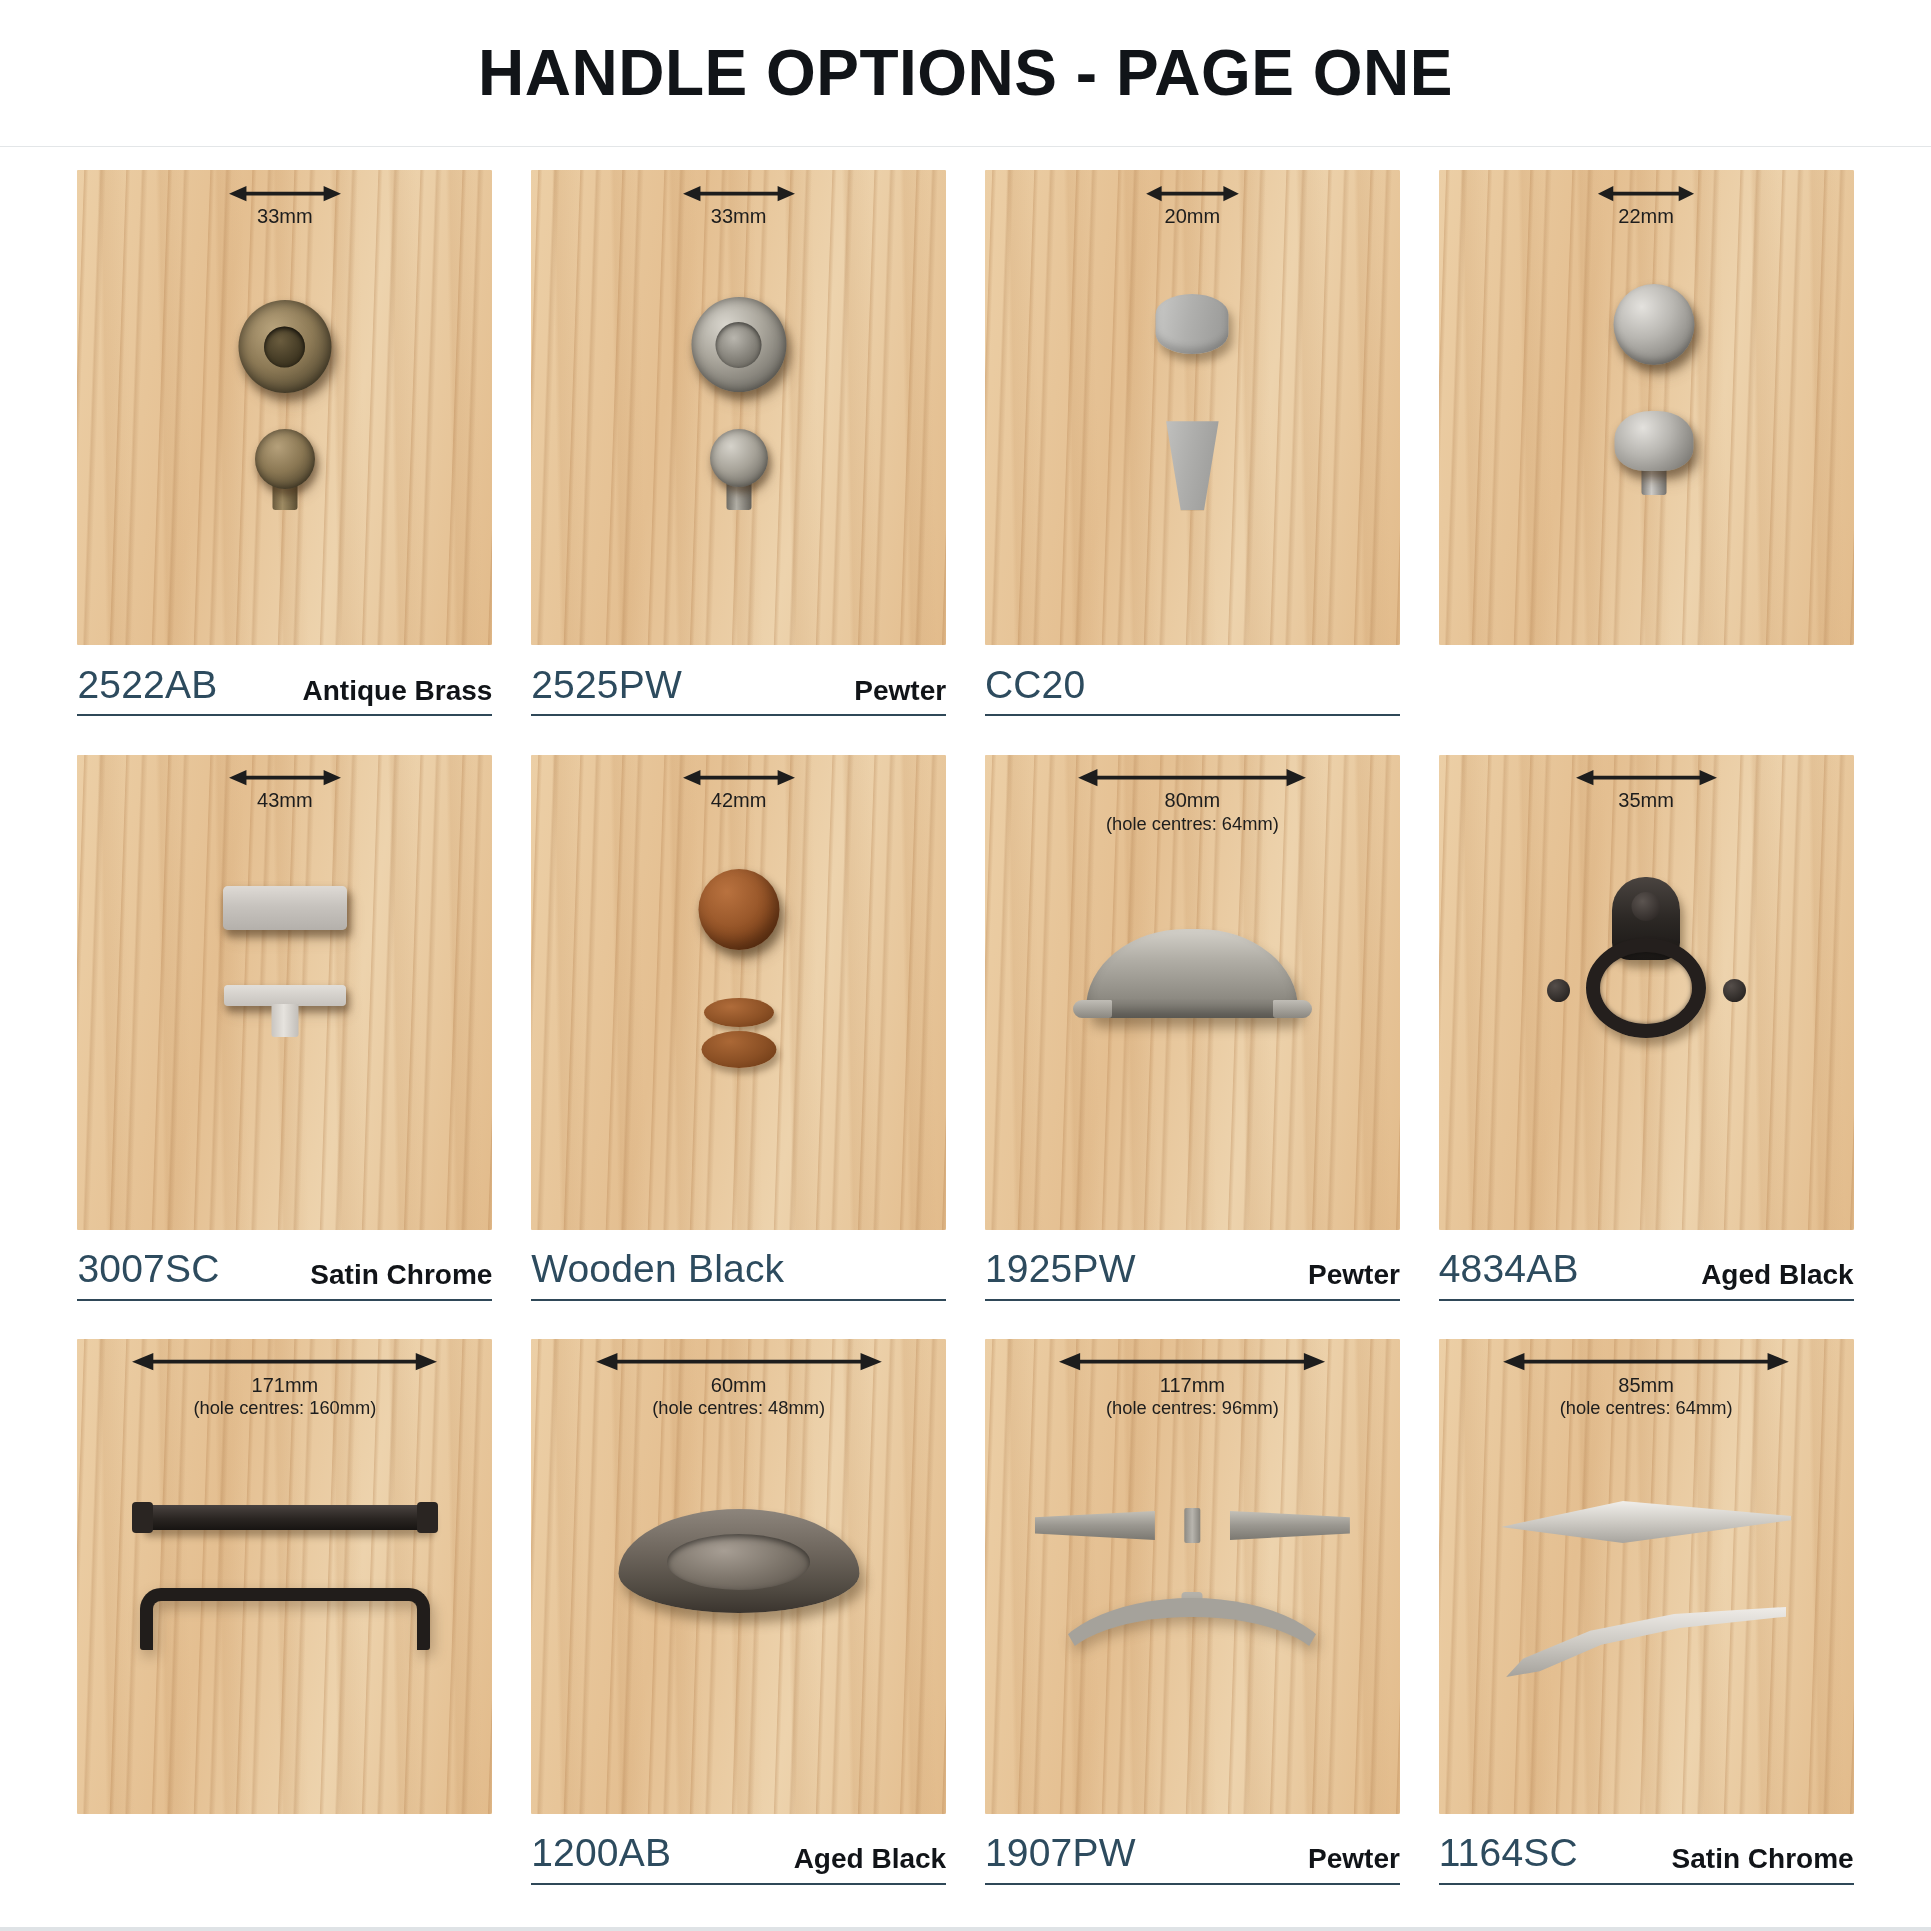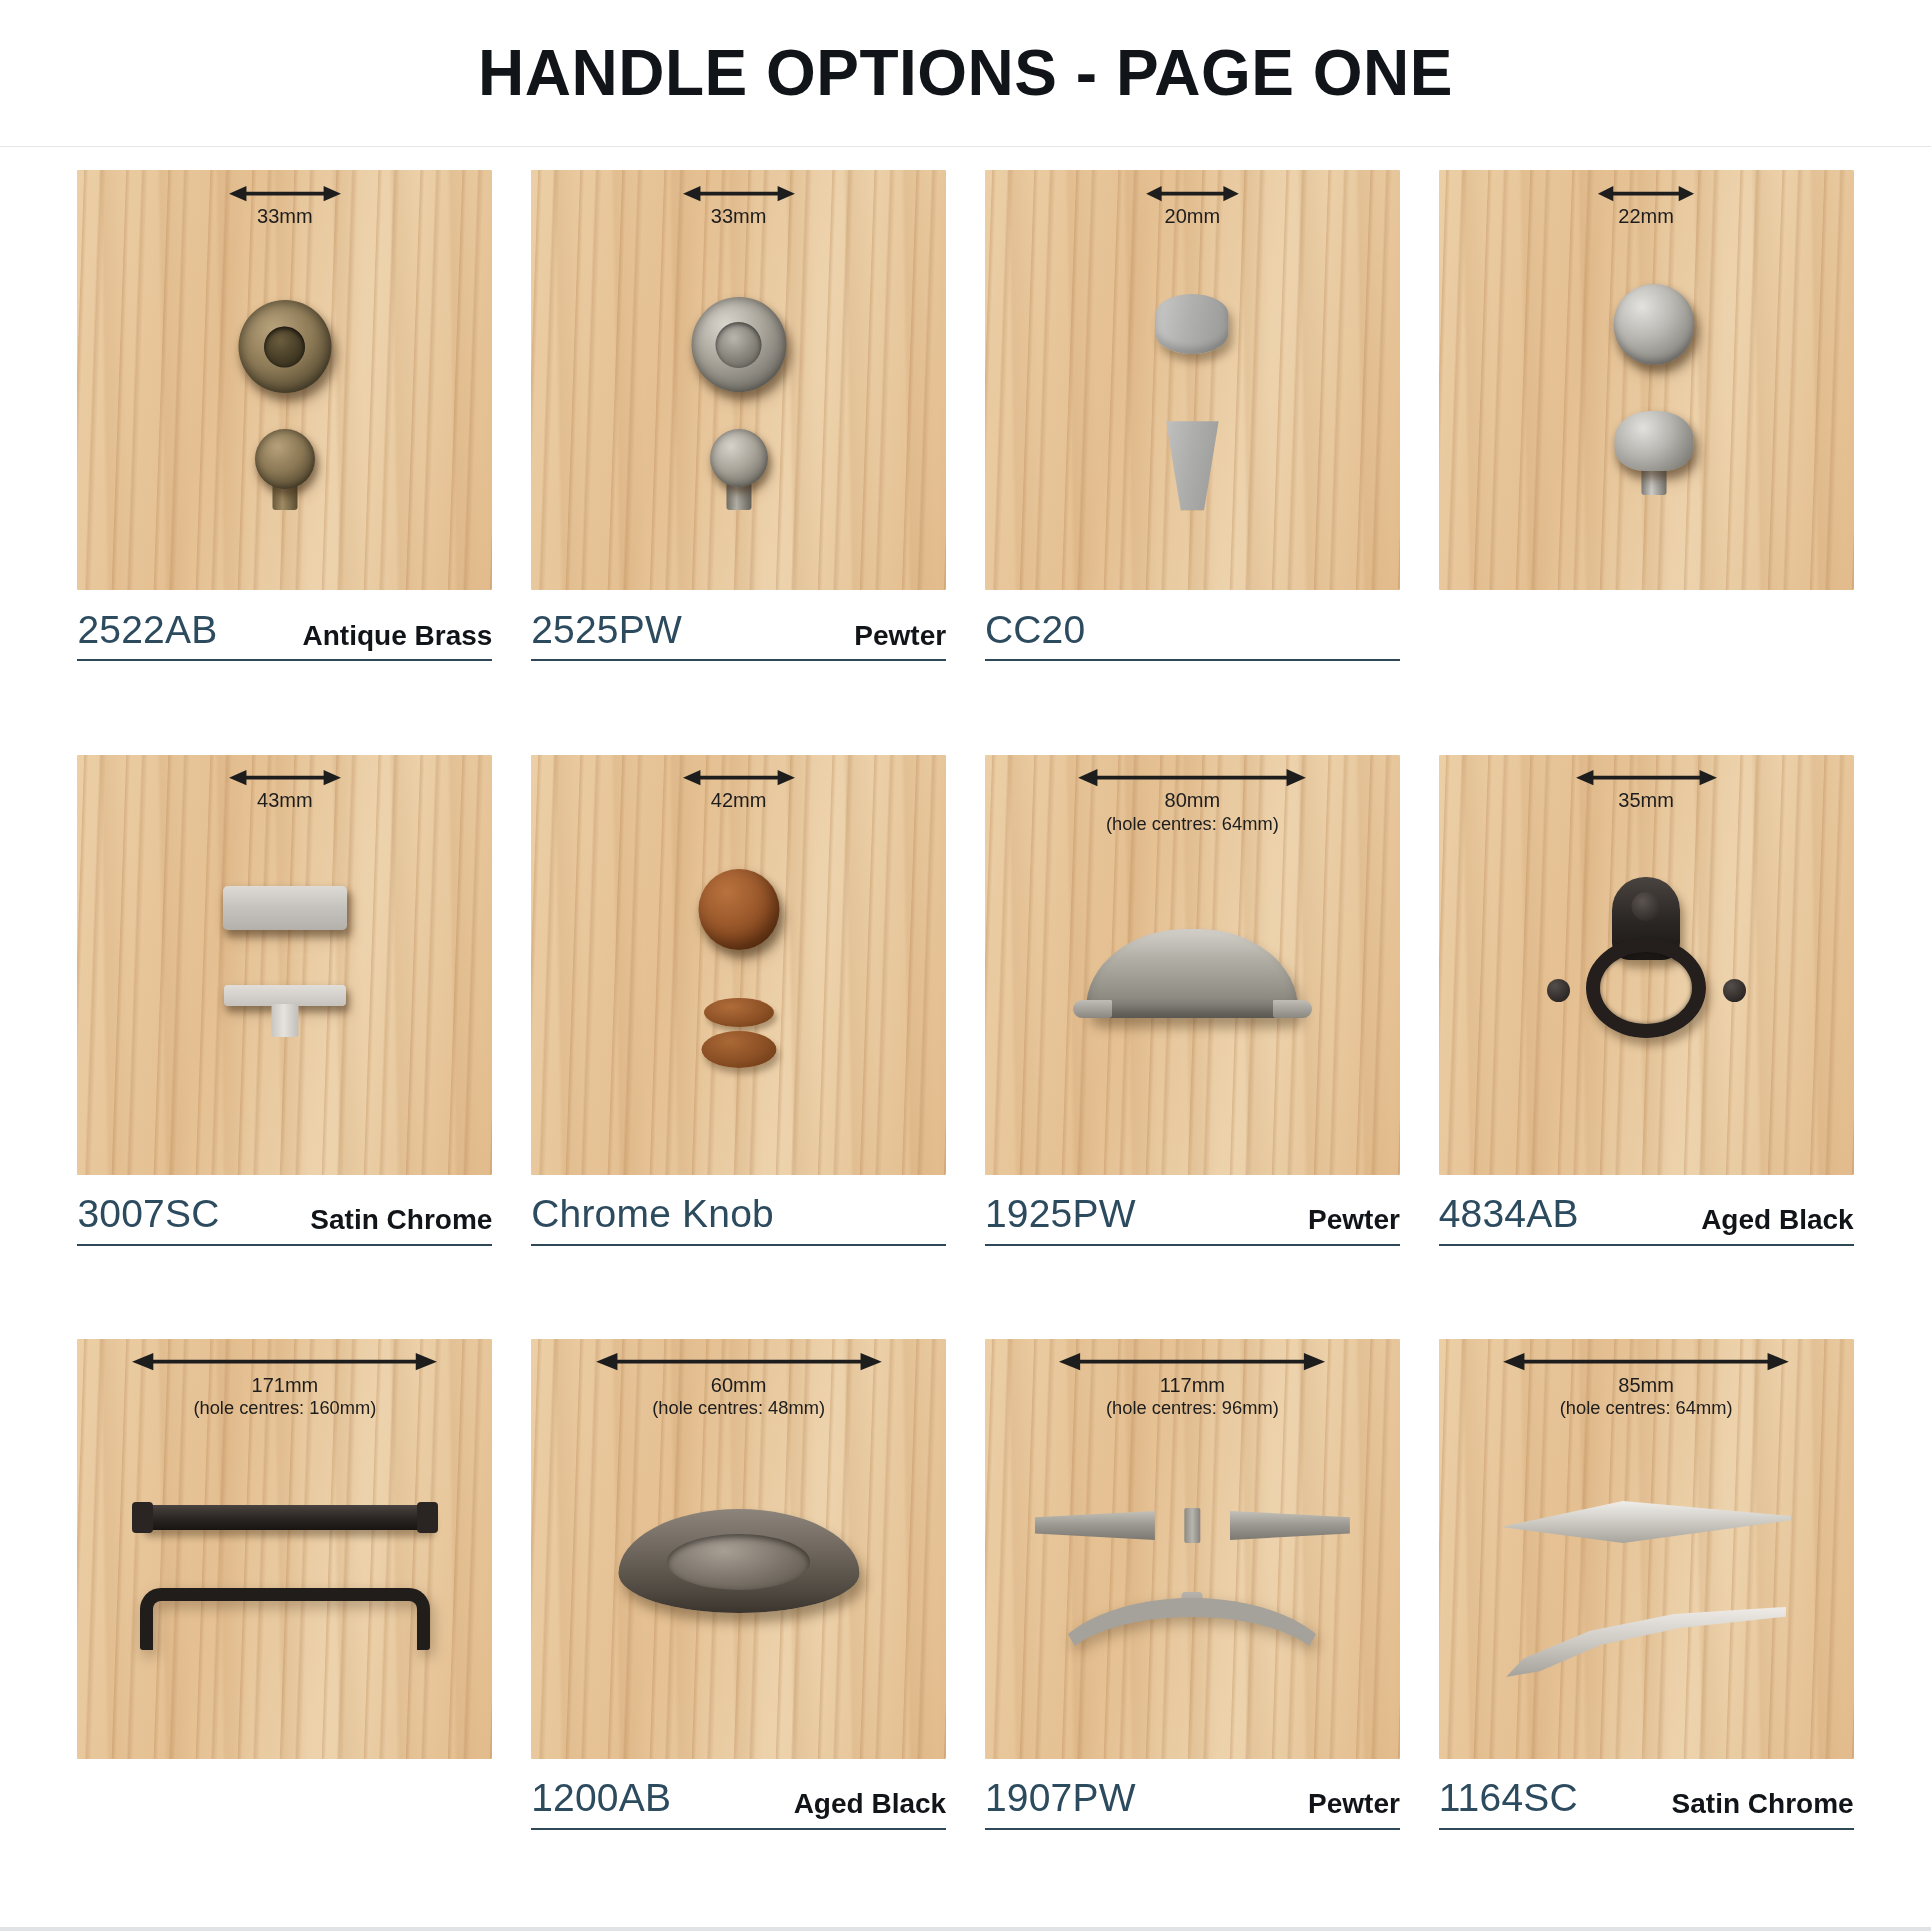--- a/index.html
+++ b/index.html
@@ -44,21 +44,21 @@
   }
   .card {
     display: flex;
     flex-direction: column;
     align-items: stretch;
     padding: 5.8px 13.5px 0 13.5px;
   }
   .photo {
     position: relative;
     width: 415px;
-    height: 420px;
+    height: 475px;
     margin: 0 auto;
     border-radius: 1.9px;
     overflow: hidden;
     background: #e3c08f;
   }
   
   .wood {
     position: absolute;
     inset: 0;
     background-color: #e8c79b;
@@ -517,21 +517,21 @@
               <line x1="16" y1="10" x2="104" y2="10" stroke="#1d1d1d" stroke-width="4"></line>
               <polygon points="2,10 20,2 20,18" fill="#1d1d1d"></polygon>
               <polygon points="118,10 100,2 100,18" fill="#1d1d1d"></polygon>
             </svg>
           </div>
           <span class="label">42mm</span>
           <span class="sub"></span>
         </div>
       </div>
       <div class="caption nofinish">
-        <span class="code">Chrome Knob</span>
+        <span class="code">Wooden Black</span>
         <span class="finish"></span>
       </div>
     </div>
 
     <div class="card">
       <div class="photo">
         <div class="wood"></div>
         <div class="hw cup-1925"></div>
         <div class="dim">
           <div class="arrow-wrap">

